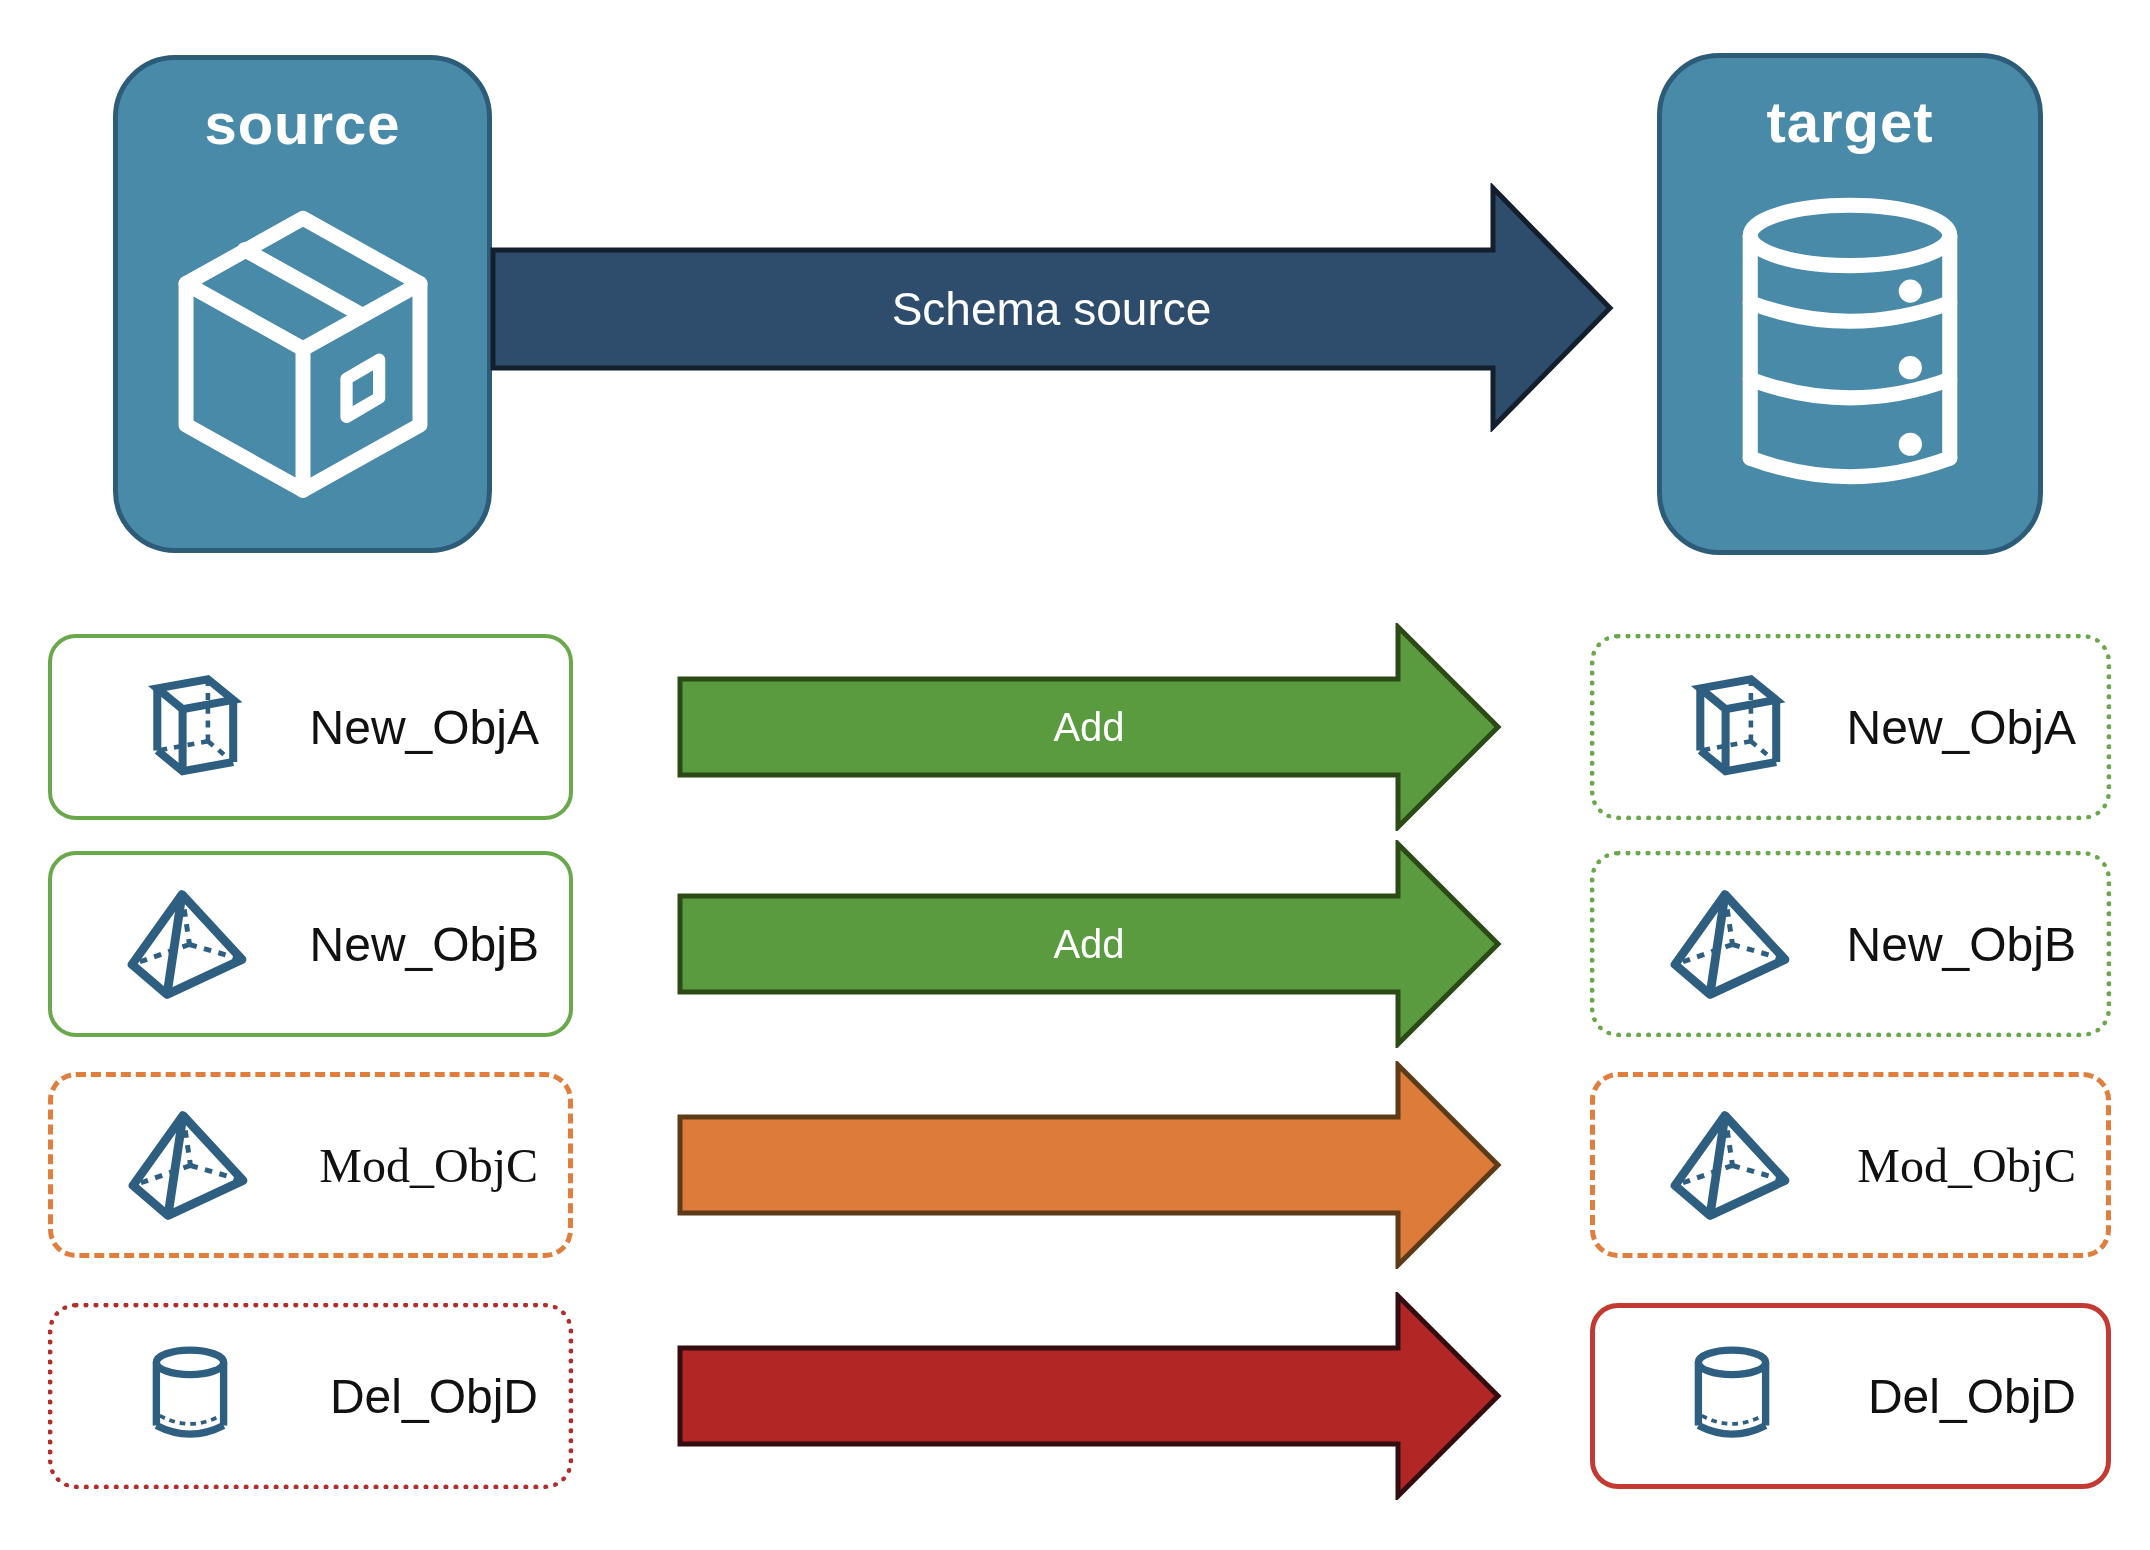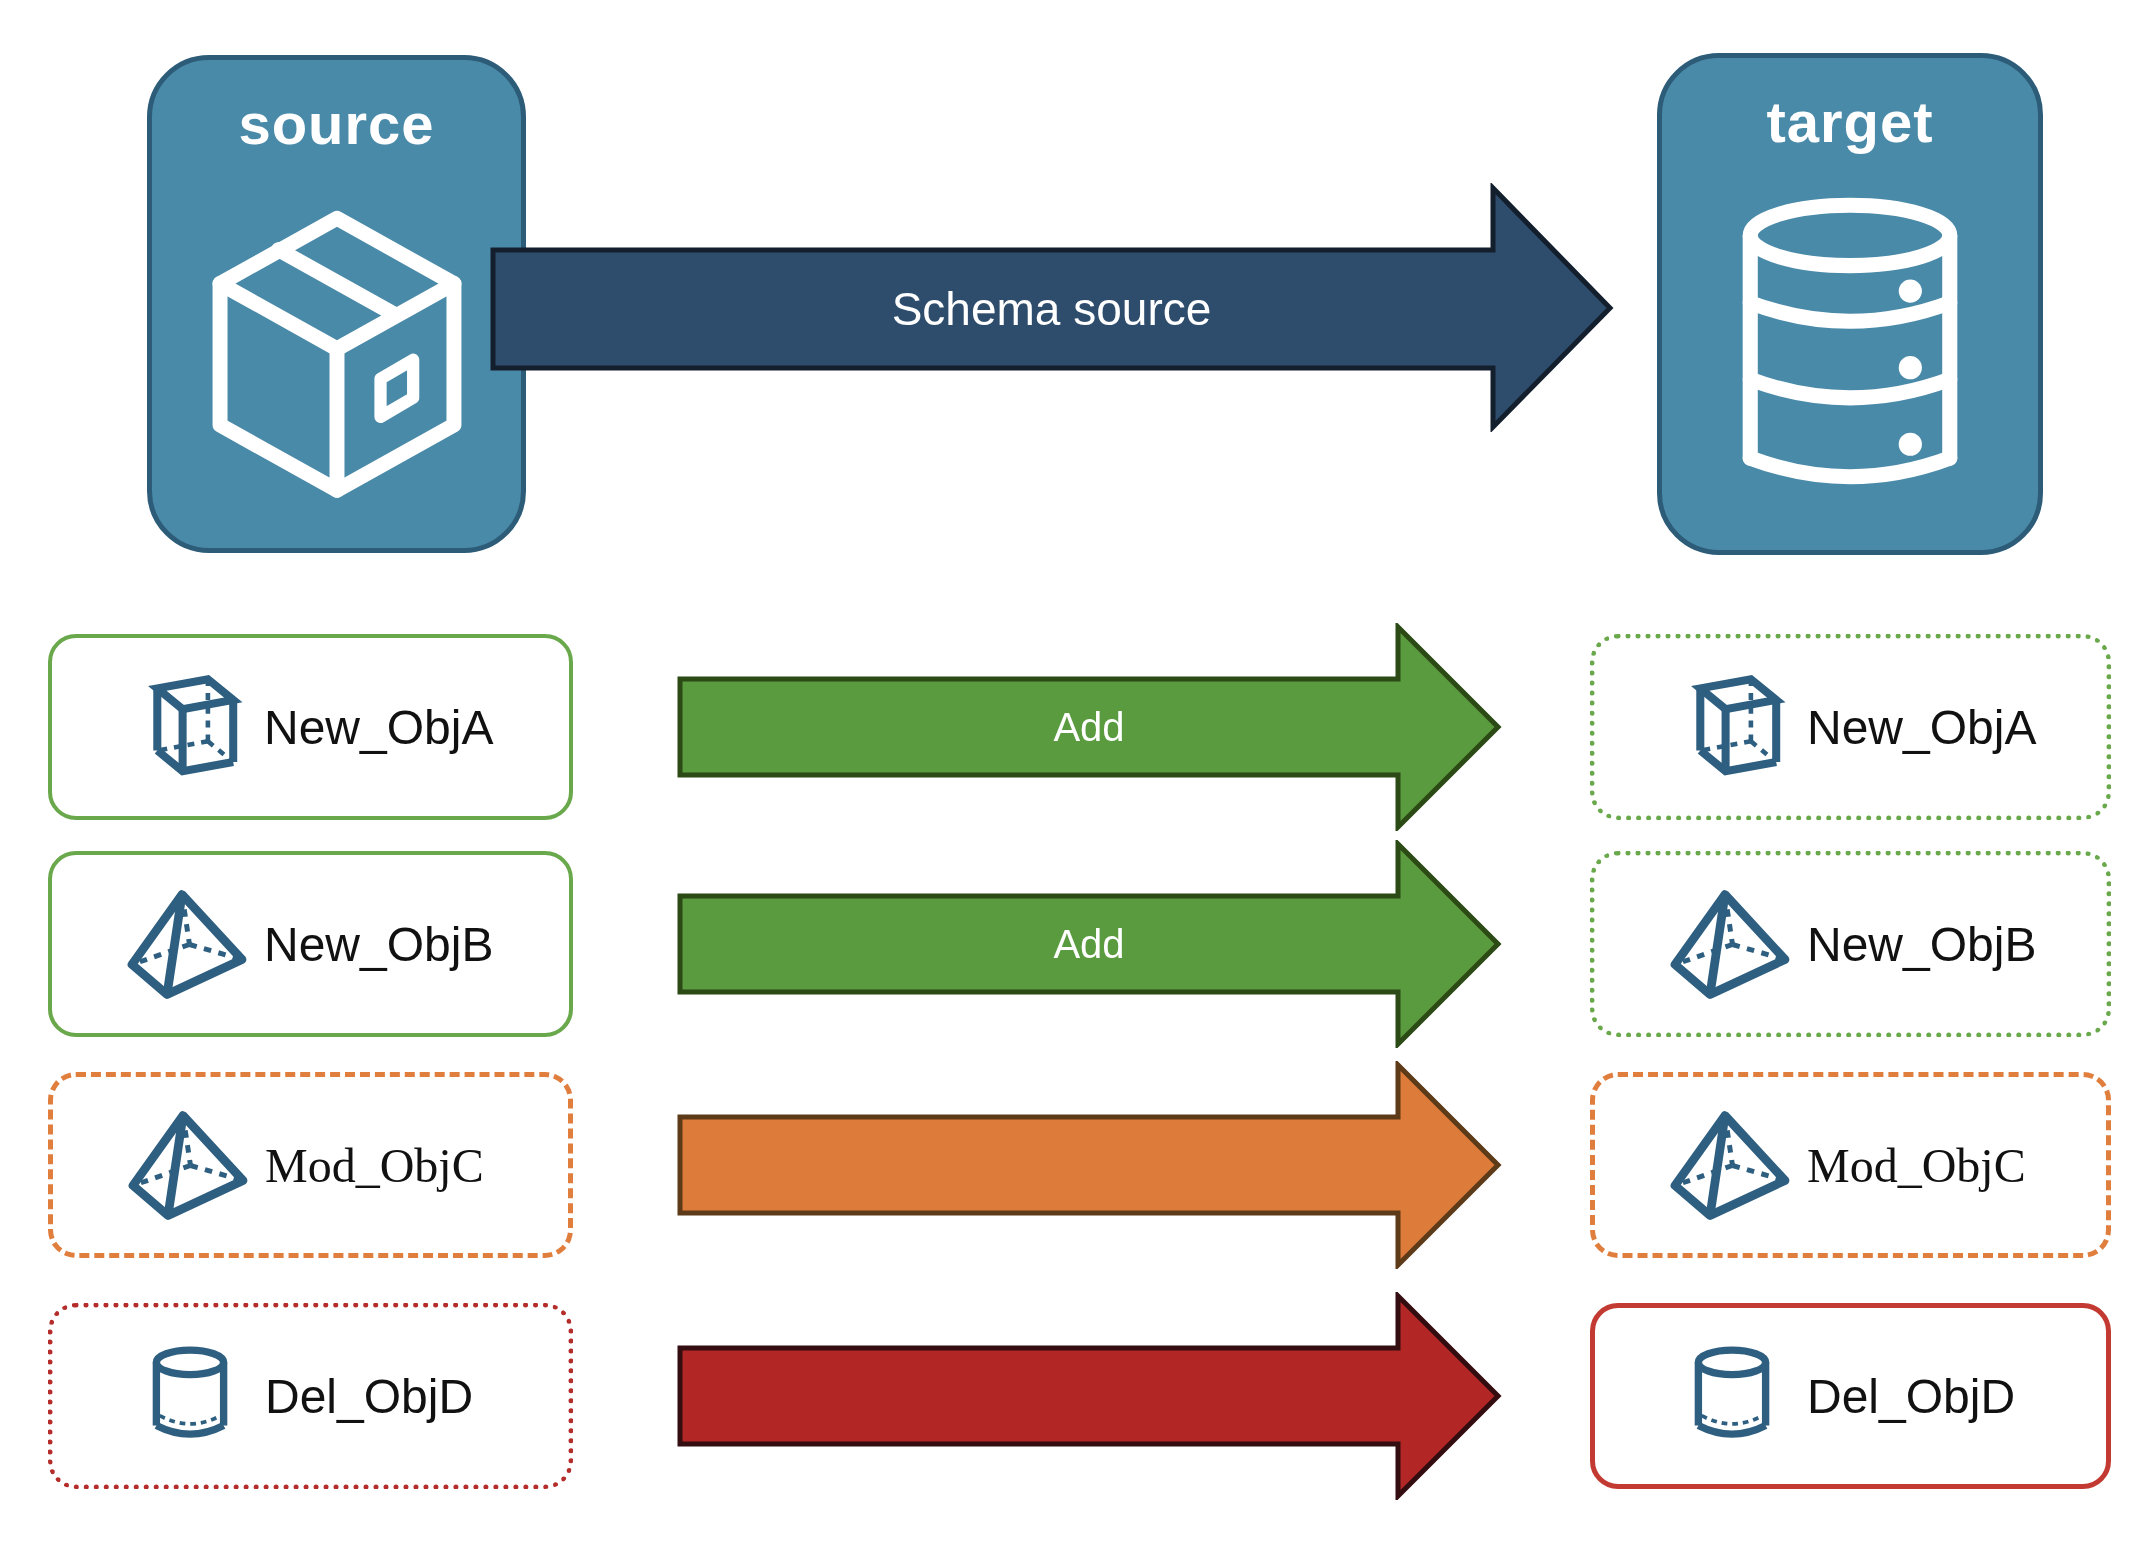--- a/index.html
+++ b/index.html
@@ -1,38 +1,38 @@
 <!DOCTYPE html>
 <html><head>
 <meta charset="utf-8">
 <style>
   html,body{margin:0;padding:0;background:#ffffff;}
   .canvas{position:relative;width:2150px;height:1550px;background:#ffffff;overflow:hidden;
           font-family:"Liberation Sans",sans-serif;}
 
   
   .node{position:absolute;background:#4a8aa9;border:5px solid #2d5c78;border-radius:62px;box-sizing:border-box;}
-  .node-source{left:113px;top:55px;width:379px;height:498px;margin-left:34px;}
+  .node-source{left:113px;top:55px;width:379px;height:498px;}
   .node-target{left:1657px;top:53px;width:386px;height:502px;}
   .node-title{margin-top:30px;text-align:center;color:#ffffff;font-size:58px;font-weight:bold;letter-spacing:1px;}
   .node-icon{position:absolute;left:50%;transform:translateX(-50%);}
   .pkg-icon{top:142px;width:272px;}
   .db-icon{top:138px;width:232px;}
 
   
   .schema-arrow-svg{position:absolute;left:488px;top:183px;width:1127px;height:249px;}
   .schema-arrow-label{position:absolute;left:488px;top:283px;width:1127px;text-align:center;
                       color:#ffffff;font-size:46px;line-height:52px;}
 
   
   .obj-box{position:absolute;width:525px;height:186px;border-radius:28px;box-sizing:border-box;
            background:#ffffff;display:flex;align-items:center;padding-left:62px;}
   .obj-box.right{width:521px;}
   .obj-icon{width:150px;display:flex;justify-content:center;align-items:center;flex:0 0 150px;}
-  .obj-label{flex:1;text-align:left;font-size:48px;color:#111111;padding-right:30px;}
+  .obj-label{flex:1;text-align:right;font-size:48px;color:#111111;padding-right:30px;}
 
   .b-green-solid {border:4px solid  #6aa84c;}
   .b-green-dotted{border:5px dotted #6aa84c;}
   .b-orange-dashed{border:5px dashed #e07e3e;font-family:Liberation Serif, serif;}
   .b-red-dotted {border:5px dotted #b42d2a;}
   .b-red-solid  {border:5px solid  #c23a31;}
 
   .row-arrow-svg{position:absolute;left:676px;width:826px;height:208px;}
   .row-arrow-label{position:absolute;left:676px;width:826px;text-align:center;
                    color:#ffffff;font-size:40px;line-height:52px;}

